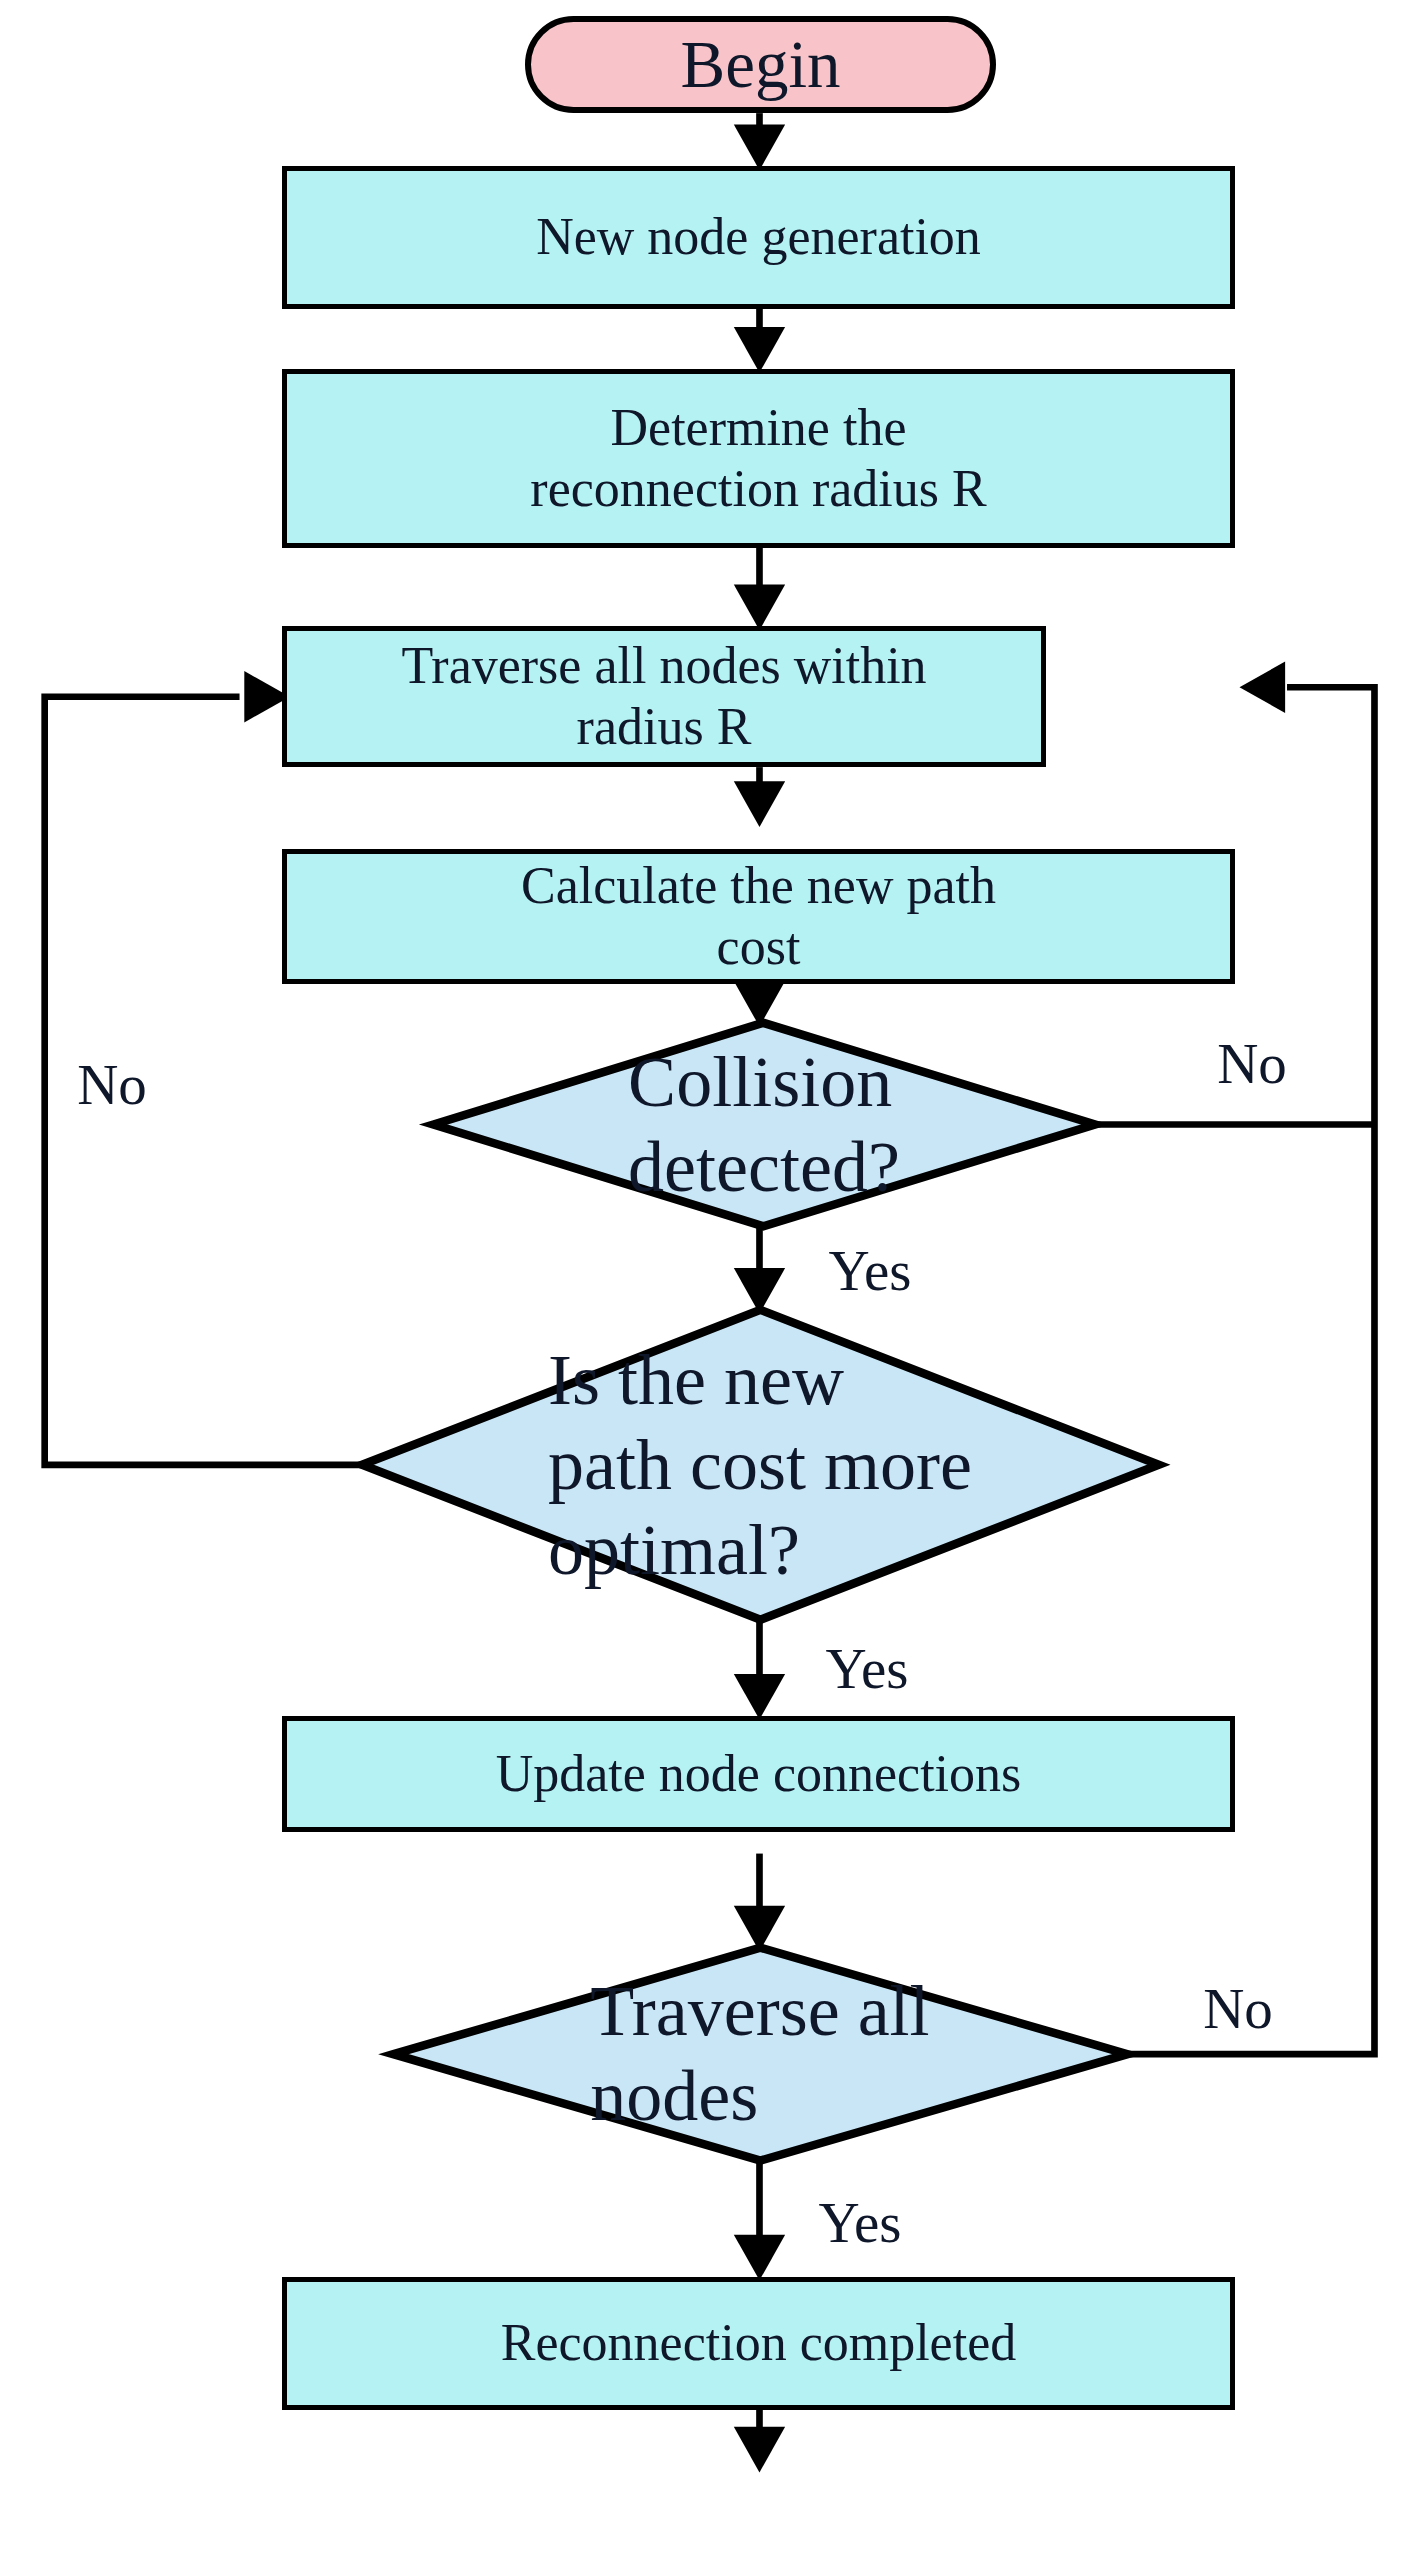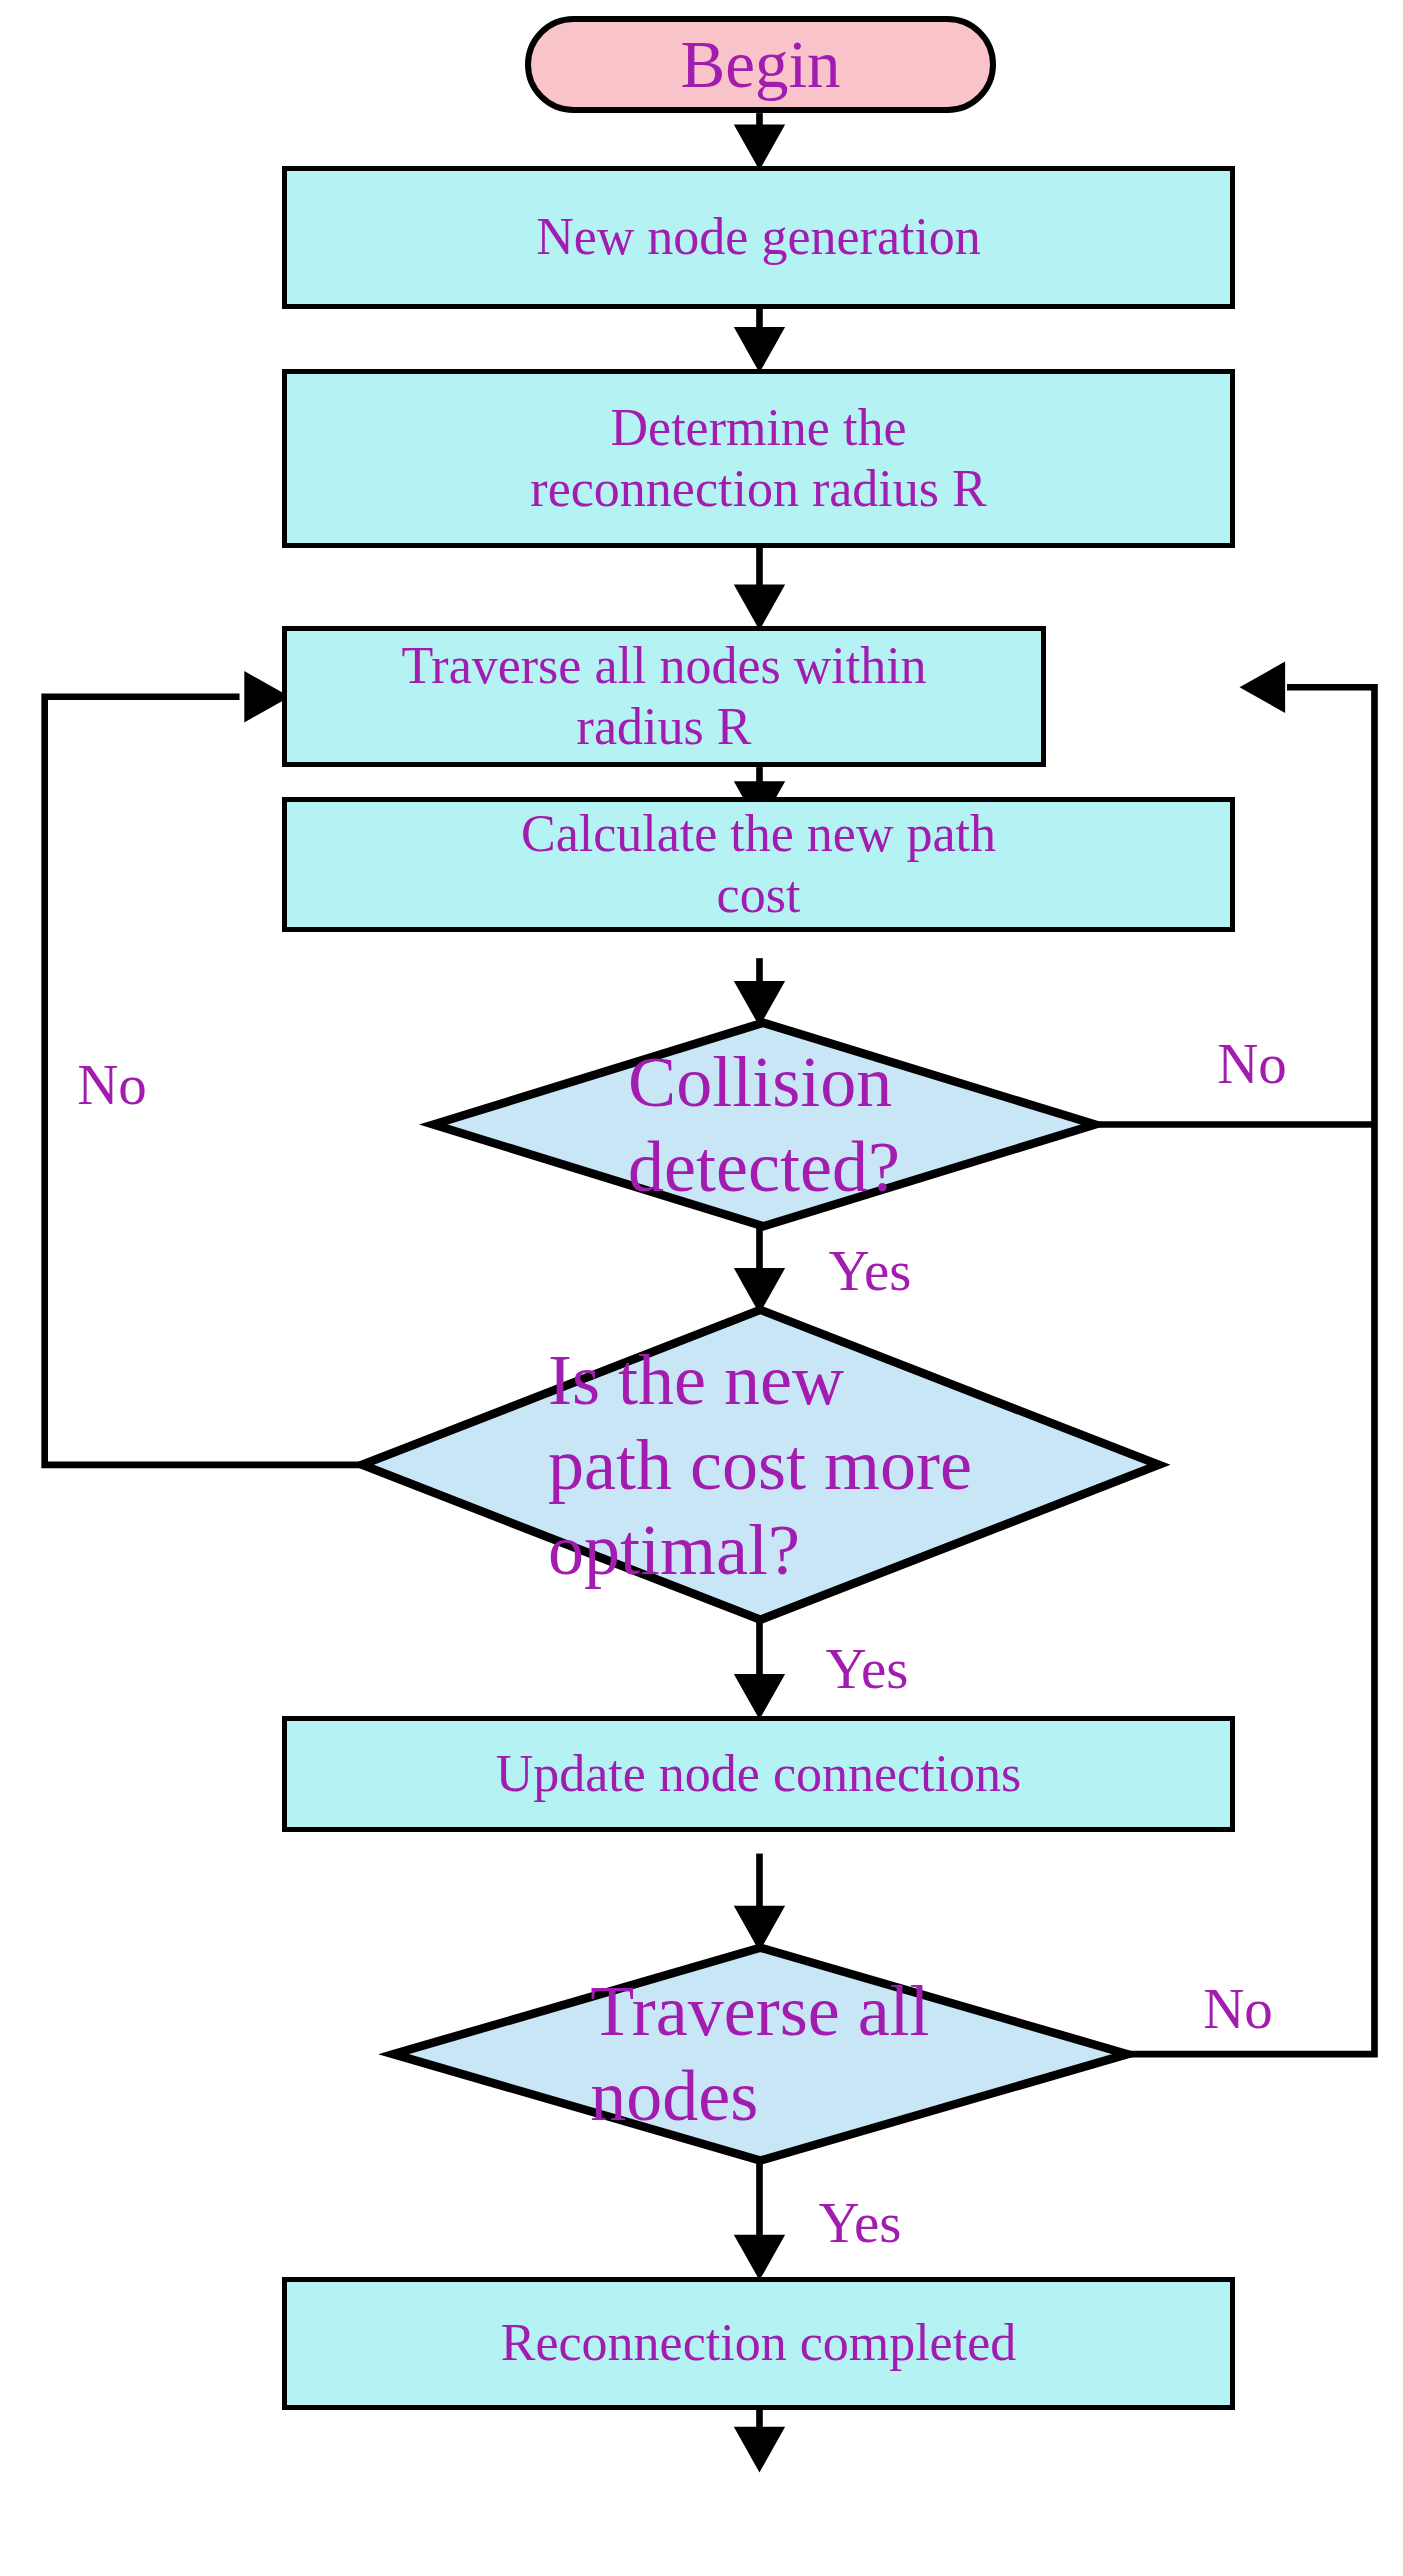--- a/index.html
+++ b/index.html
@@ -3,21 +3,21 @@
 <meta charset="utf-8">
 <title>Flowchart</title>
 <style>
   html, body { margin: 0; padding: 0; background: #ffffff; }
   .canvas {
     position: relative;
     width: 1403px;
     height: 2576px;
     background: #ffffff;
     font-family: "Liberation Serif", "DejaVu Serif", serif;
-    color: #a21caf;
+    color: #0f172a;
     overflow: hidden;
   }
   .wires {
     position: absolute;
     inset: 0;
     width: 1403px;
     height: 2576px;
   }
   .wire   { stroke: var(--stroke, #000); stroke-width: 7; fill: none; }
   .head   { fill: var(--stroke, #000); stroke: none; }
@@ -120,21 +120,21 @@
   <div class="node process" style="left:282px; top:369px; width:953px; height:179px;">
     <span class="tline">Determine the</span>
     <span class="tline">reconnection radius R</span>
   </div>
 
   <div class="node process" style="left:282px; top:626px; width:764px; height:141px;">
     <span class="tline">Traverse all nodes within</span>
     <span class="tline">radius R</span>
   </div>
 
-  <div class="node process" style="left:282px; top:797px; width:953px; height:135px;">
+  <div class="node process" style="left:282px; top:849px; width:953px; height:135px;">
     <span class="tline">Calculate the new path</span>
     <span class="tline">cost</span>
   </div>
 
   <div class="dtext" style="left:764px; top:1125px;">
     <span class="tline">Collision</span>
     <span class="tline">detected?</span>
   </div>
 
   <div class="dtext" style="left:760px; top:1465px;">

